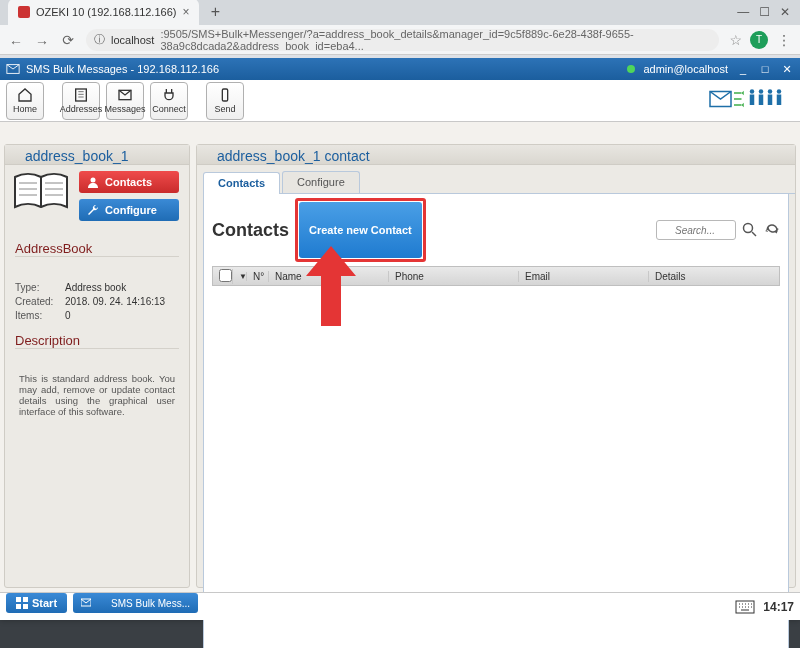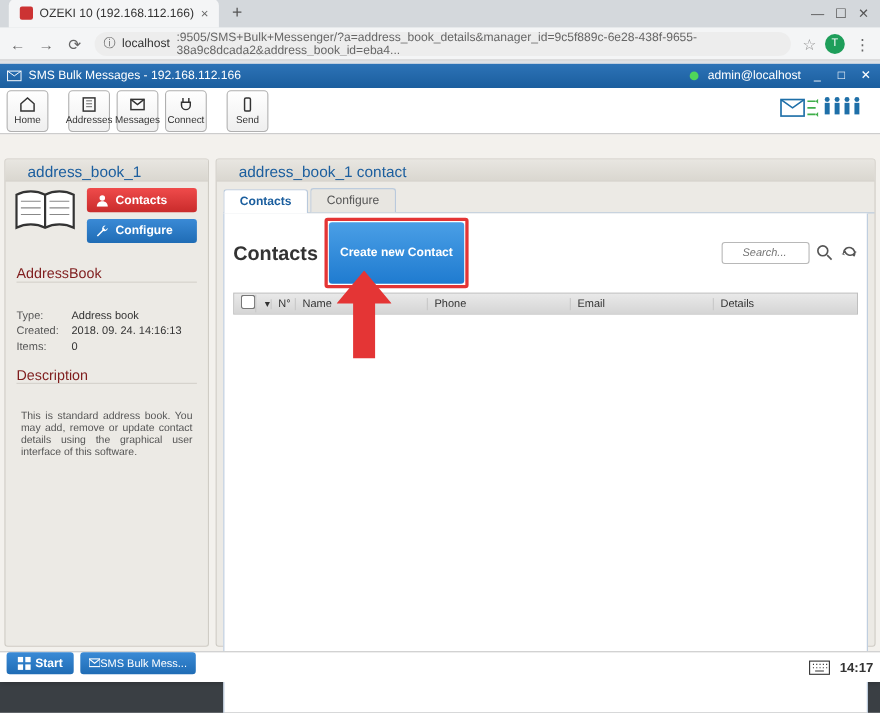--- a/index.html
+++ b/index.html
@@ -65,21 +65,21 @@
 .thead .c.chk{width:20px}
 .thead .c.sort{width:14px;font-size:8px}
 .thead .c.no{width:22px}
 .thead .c.name{width:120px}
 .thead .c.phone{width:130px}
 .thead .c.email{width:130px}
 .thead .c.details{flex:1;border-right:none}
 .arrow{position:absolute;top:52px;left:102px;pointer-events:none}
 .taskbar{position:absolute;left:0;right:0;bottom:0;height:28px;background:#fff;border-top:1px solid #c8c8c8;display:flex;padding:0 6px;gap:6px}
 .startbtn{height:20px;background:linear-gradient(#3a8ad6,#1f6cb5);color:#fff;font-size:11px;font-weight:bold;padding:0 10px;border-radius:3px;display:flex;align-items:center;gap:4px;cursor:pointer}
-.taskitem{height:20px;background:linear-gradient(#3a8ad6,#1f6cb5);color:#fff;font-size:10px;padding:0 8px;border-radius:3px;display:flex;align-items:center;gap:0;cursor:pointer}
+.taskitem{height:20px;background:linear-gradient(#3a8ad6,#1f6cb5);color:#fff;font-size:10px;padding:0 8px;border-radius:3px;display:flex;align-items:center;gap:20px;cursor:pointer}
 .clock{margin-left:auto;font-size:12px;font-weight:bold;color:#333;display:flex;align-items:center;gap:8px}
 </style>
 </head>
 <body>
 
 <div class="browser">
   <div class="tabbar">
     <div class="tab">
       <span class="favicon"></span>
       <span>OZEKI 10 (192.168.112.166)</span>

